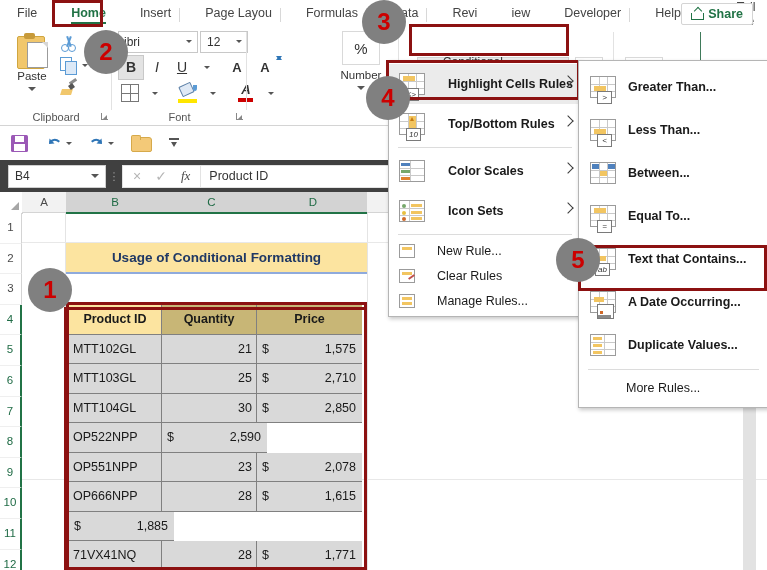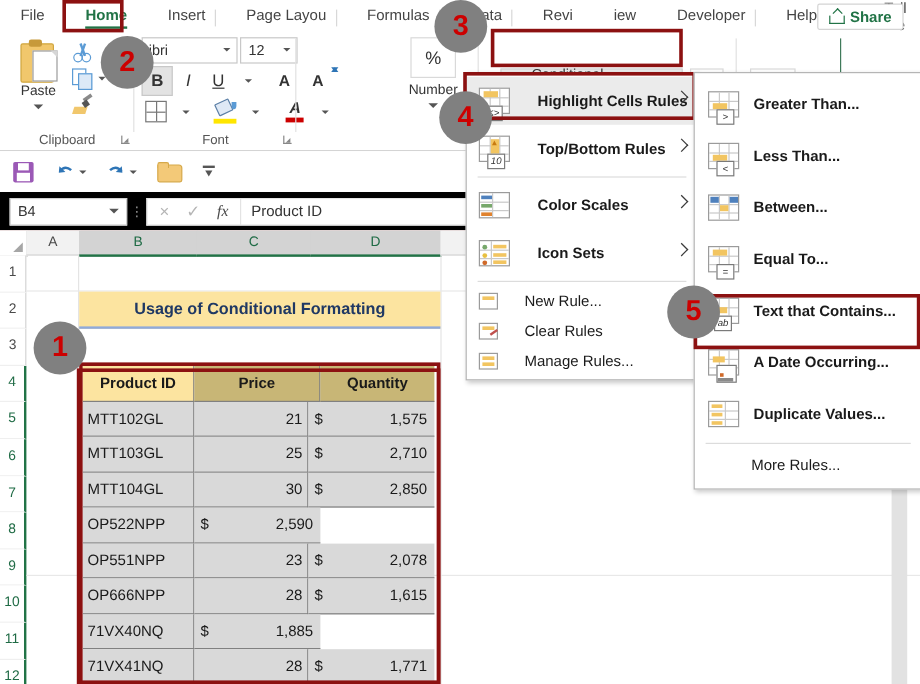--- a/index.html
+++ b/index.html
@@ -123,21 +123,21 @@
   .arrw{width:19px;height:18px;position:relative;}
   .arrw svg{position:absolute;left:0;top:0;}
   .folder{width:20px;height:16px;position:relative;}
   .folder:before{content:"";position:absolute;left:0;top:2px;width:19px;height:13px;background:#f3c978;border:1.2px solid #d6a94a;border-radius:1px 3px 2px 2px;}
   .folder:after{content:"";position:absolute;left:0;top:0px;width:8px;height:4px;background:#f3c978;border:1.2px solid #d6a94a;border-bottom:none;border-radius:2px 2px 0 0;}
   .qmore{width:12px;height:14px;position:relative;}
   .qmore:before{content:"";position:absolute;left:1px;top:2px;width:10px;height:1.6px;background:#555;}
   .qmore:after{content:"";position:absolute;left:2.5px;top:6px;border-left:3.5px solid transparent;border-right:3.5px solid transparent;border-top:5px solid #555;}
 
   
-  .fbar{position:absolute;left:0;top:160px;width:647px;height:32px;background:#000000;display:flex;align-items:center;border-bottom:5px solid #fca5a5;}
+  .fbar{position:absolute;left:0;top:160px;width:647px;height:32px;background:#404040;display:flex;align-items:center;border-bottom:5px solid #fca5a5;}
   .namebox{margin-left:8px;width:96px;height:21px;border:1px solid #cfcfcf;background:#fff;position:relative;display:flex;align-items:center;}
   .namebox .nb{margin-left:6px;font-size:12px;color:#333;}
   .nbcaret{position:absolute;right:6px;top:8px;width:0;height:0;border-left:4px solid transparent;border-right:4px solid transparent;border-top:4px solid #555;}
   .vdots{width:16px;text-align:center;color:#9a9a9a;font-size:11px;letter-spacing:0;}
   .fbtns{display:flex;align-items:center;gap:14px;padding:0 10px;height:21px;border:1px solid #e3e3e3;border-right:none;background:#fff;}
   .xg{color:#b5b5b5;font-size:14px;}
   .ckg{color:#b5b5b5;font-size:14px;}
   .fxg{color:#4a4a4a;font-size:13px;font-style:italic;font-family:"Liberation Serif",serif;}
   .finput{flex:1;height:21px;border:1px solid #e3e3e3;background:#fff;display:flex;align-items:center;margin-right:8px;}
   .finput .fv{margin-left:8px;font-size:12.5px;color:#333;}
@@ -449,22 +449,22 @@
       <div class="gl-v" style="left:43px;"></div>
       <div class="gl-v" style="left:345px;"></div>
       <div class="gl-h" style="top:29px;"></div>
       <div class="gl-h" style="top:266px;"></div>
 
       <div class="title-cell" style="left:44px;top:30px;width:301px;height:29px;">Usage of Conditional Formatting</div>
 
       <div class="tbl" style="left:44px;top:89px;width:301px;height:296px;">
         <div class="trow">
           <div class="tc hdr-a" style="width:93px;">Product ID</div>
+          <div class="tc hdr-b" style="width:95px;">Quantity</div>
           <div class="tc hdr-b" style="width:105px;">Price</div>
-          <div class="tc hdr-b" style="width:95px;">Quantity</div>
         </div>
         <div id="tbody">
             <div class="trow">
               <div class="tc cell-txt" style="width:93px;">MTT102GL</div>
               <div class="tc cell-num" style="width:95px;">21</div>
               <div class="tc cell-cur" style="width:105px;">
                 <span>$</span>
                 <span>1,575</span>
               </div>
             </div>
@@ -501,21 +501,20 @@
             </div>
             <div class="trow">
               <div class="tc cell-txt" style="width:93px;">OP666NPP</div>
               <div class="tc cell-num" style="width:95px;">28</div>
               <div class="tc cell-cur" style="width:105px;">
                 <span>$</span>
                 <span>1,615</span>
               </div>
             </div>
             <div class="trow">
-              <div class="tc cell-txt" style="width:93px;">71VX40NQ</div>
               <div class="tc cell-cur" style="width:105px;">
                 <span>$</span>
                 <span>1,885</span>
               </div>
             </div>
             <div class="trow">
               <div class="tc cell-txt" style="width:93px;">71VX41NQ</div>
               <div class="tc cell-num" style="width:95px;">28</div>
               <div class="tc cell-cur" style="width:105px;">
                 <span>$</span>

